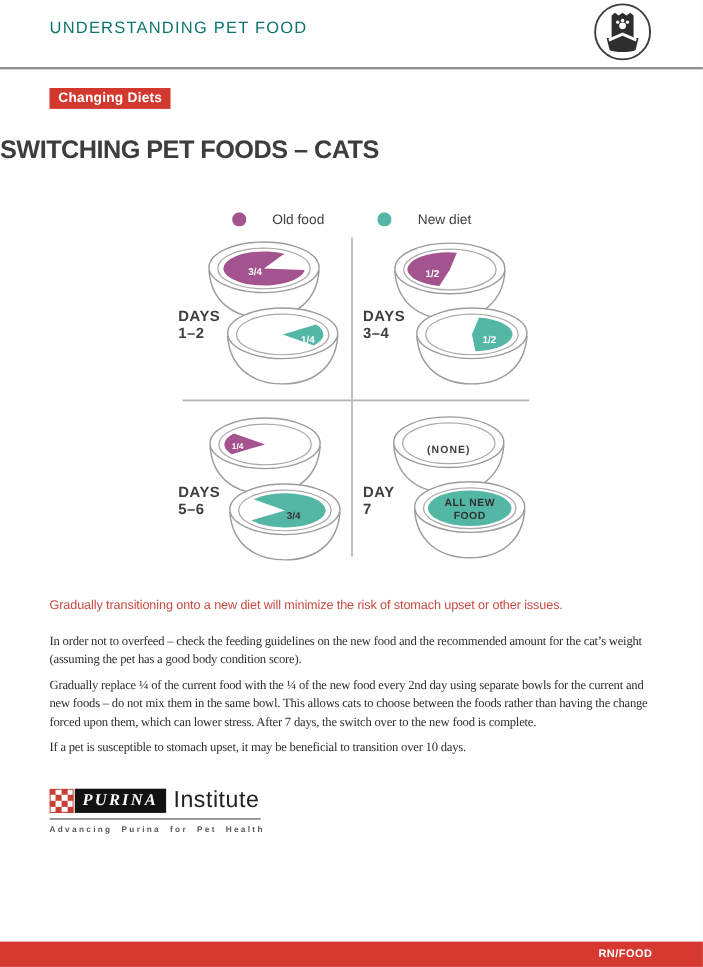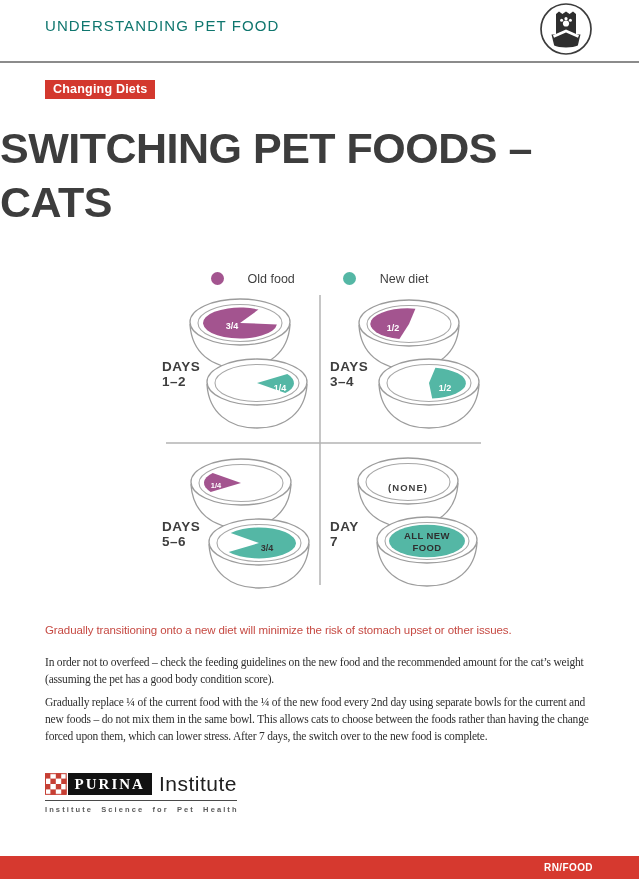--- a/index.html
+++ b/index.html
@@ -13,21 +13,21 @@
   .hdr{position:relative;padding-top:17px;}
   .hdr-title{display:block;font-size:15px;letter-spacing:1.1px;color:#0f766e;line-height:18px;}
   .hdr-icon{position:absolute;top:2px;right:1px;}
   .hdr-rule{border:none;border-top:2px solid #8b8b8b;margin:26px 0 0 0;}
 
   
   .tag{display:inline-block;margin-top:17px;background:#d3382e;color:#fff;
        font-weight:bold;font-size:12.5px;padding:2px 8px 3px 8px;letter-spacing:.2px;text-align:right;}
 
   
-  .h1{margin:23px 0 0 0;font-size:43px;line-height:1.25;font-weight:bold;color:#3d3d3d;letter-spacing:-.5px;}
+  .h1{margin:23px 0 0 0;font-size:23px;line-height:1.25;font-weight:bold;color:#3d3d3d;letter-spacing:-.5px;}
 
   
   .legend{margin-top:41px;display:flex;justify-content:center;align-items:center;gap:48px;height:16px;}
   .legend-item{display:flex;align-items:center;gap:24px;}
   .legend-label{font-size:12.5px;color:#3f3f3f;}
 
   
   .diagram{display:block;margin-top:0;}
   .svg-day{font:bold 13.5px "Liberation Sans",sans-serif;fill:#3e3e3e;letter-spacing:.5px;}
   .portion{font:bold 9px "Liberation Sans",sans-serif;fill:#ffffff;}
@@ -43,21 +43,21 @@
   .body-p.first{margin-top:16px;}
 
   
   .banner{margin:12px 45px 0 45px;background:#d3382e;color:#ffffff;text-align:center;
           font-weight:bold;font-size:11px;letter-spacing:-.1px;line-height:18px;padding:11px 26px;}
 
   
   .logo-wrap{margin:28px 45px 0 45px;width:192px;}
   .logo-row{display:flex;align-items:center;height:22px;}
   .purina-box{background:#121212;color:#ffffff;font-family:"Liberation Serif",serif;font-weight:bold;
-              font-size:15px;letter-spacing:2px;line-height:22px;height:22px;padding:0 7px;margin-left:1px;}
+              font-size:15px;letter-spacing:2px;line-height:22px;height:22px;padding:0 7px;margin-left:1px;font-style:italic;}
   .institute{font-size:21px;color:#202020;letter-spacing:.5px;margin-left:7px;font-weight:normal;}
   .logo-rule{border:none;border-top:1.5px solid #4a4a4a;margin:5px 0 0 0;}
   .tagline{margin-top:4px;font-size:7.5px;font-weight:bold;color:#5a5a5a;letter-spacing:2.1px;word-spacing:4px;white-space:nowrap;}
 
   
   .bottom-bar{position:absolute;left:0;right:0;bottom:0;height:23px;background:#d6392f;}
   .bottom-code{position:absolute;right:46px;top:0;line-height:23px;color:#ffffff;
                font-size:10px;font-weight:bold;letter-spacing:.4px;}
 </style>
 </head>
@@ -173,40 +173,41 @@
         <text class="bowl-note2" x="0" y="-1" text-anchor="middle">ALL NEW</text>
         <text class="bowl-note2" x="0" y="11" text-anchor="middle">FOOD</text>
       </g>
     </g>
   </svg>
 
   <p class="lead">Gradually transitioning onto a new diet will minimize the risk of stomach upset or other issues.</p>
 
   <p class="body-p first">In order not to overfeed – check the feeding guidelines on the new food and the recommended amount for the cat’s weight (assuming the pet has a good body condition score).</p>
   <p class="body-p">Gradually replace ¼ of the current food with the ¼ of the new food every 2nd day using separate bowls for the current and new foods – do not mix them in the same bowl. This allows cats to choose between the foods rather than having the change forced upon them, which can lower stress. After 7 days, the switch over to the new food is complete.</p>
+  <p class="body-p">If a pet is susceptible to stomach upset, it may be beneficial to transition over 10 days.</p>
 
 
   <div class="logo-wrap">
     <div class="logo-row">
       <svg width="22" height="22" viewBox="0 0 22 22">
         <rect x="0" y="0" width="22" height="22" fill="#c63f34"></rect>
         <rect x="5.5" y="0" width="5.5" height="5.5" fill="#ffffff"></rect>
         <rect x="16.5" y="0" width="5.5" height="5.5" fill="#ffffff"></rect>
         <rect x="0" y="5.5" width="5.5" height="5.5" fill="#ffffff"></rect>
         <rect x="11" y="5.5" width="5.5" height="5.5" fill="#ffffff"></rect>
         <rect x="5.5" y="11" width="5.5" height="5.5" fill="#ffffff"></rect>
         <rect x="16.5" y="11" width="5.5" height="5.5" fill="#ffffff"></rect>
         <rect x="0" y="16.5" width="5.5" height="5.5" fill="#ffffff"></rect>
         <rect x="11" y="16.5" width="5.5" height="5.5" fill="#ffffff"></rect>
         <rect x="0.5" y="0.5" width="21" height="21" fill="none" stroke="#c63f34" stroke-width="1"></rect>
       </svg>
       <span class="purina-box">PURINA</span>
       <span class="institute">Institute</span>
     </div>
     <hr class="logo-rule">
-    <div class="tagline">Institute Science for Pet Health</div>
+    <div class="tagline">Advancing Purina for Pet Health</div>
   </div>
 
   <div class="bottom-bar">
     <span class="bottom-code">RN/FOOD</span>
   </div>
 
 </div>
 
 </body></html>

